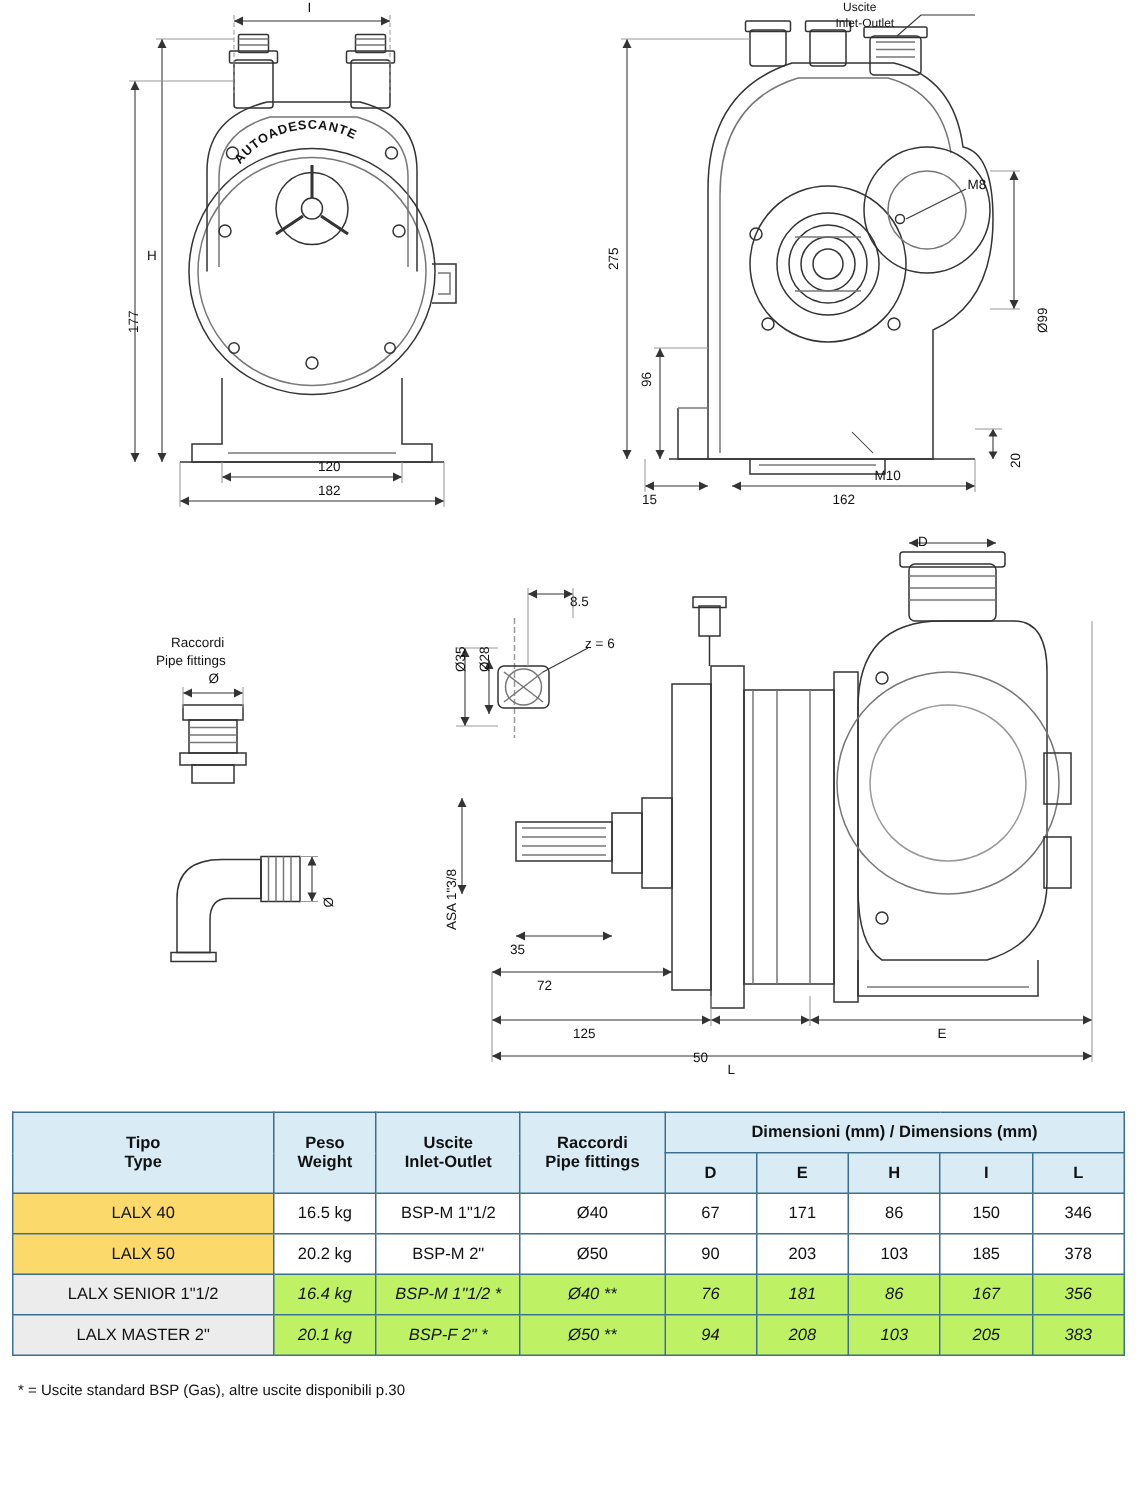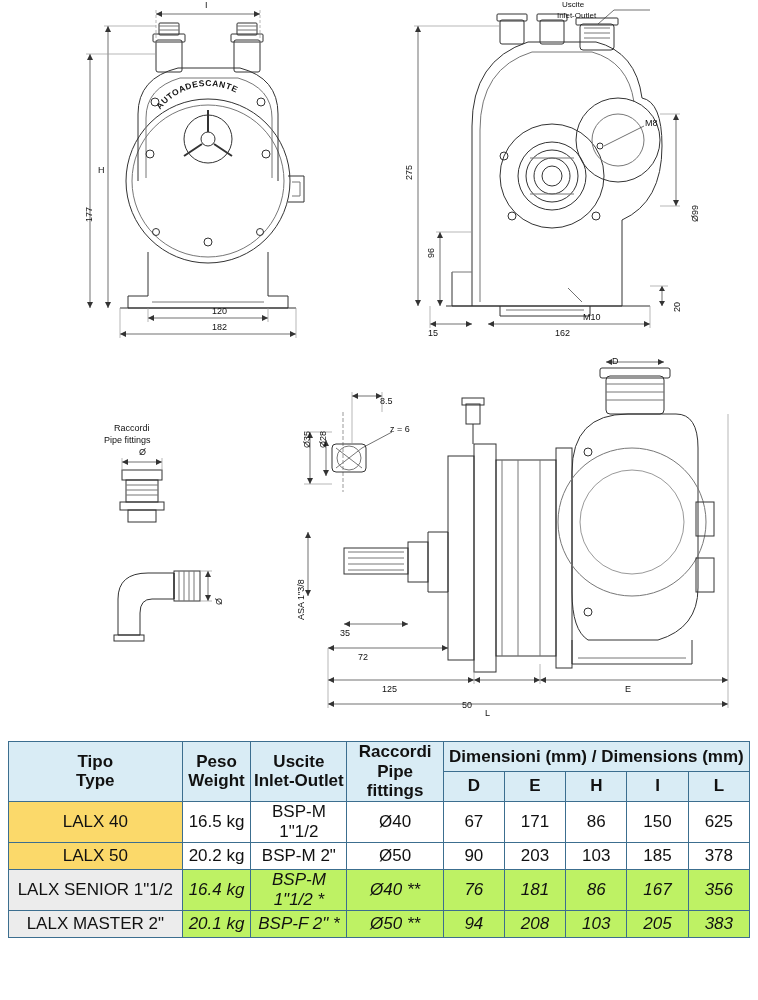--- a/index.html
+++ b/index.html
@@ -15,21 +15,21 @@
 
   
   .dwg{position:absolute;}
   svg{display:block;}
   .lbl{position:absolute;font-size:9px;color:#111;white-space:nowrap;}
   .lbl.sm{font-size:8px;}
   .rot90{transform:rotate(-90deg);transform-origin:0 0;}
 
   
   .tbl-wrap{position:absolute;left:8px;top:741px;width:742px;}
-  table{border-collapse:collapse;width:742px;font-size:17px;}
+  table{border-collapse:collapse;width:742px;font-size:11px;}
   th,td{border:1px solid #3c6e8f;text-align:center;padding:0;height:26px;}
   thead th{background:#d9ecf5;font-weight:bold;color:#111;line-height:1.15;}
   .hdr-tall{height:46px;}
   .row-y td{background:#fbd96a;}
   .row-y td.plain{background:#ffffff;}
   .row-g td{background:#ececec;}
   .row-g td.plain{background:#bef264;font-style:italic;}
   td.typecell{font-weight:normal;}
   .notes{position:absolute;left:12px;top:921px;font-size:10px;line-height:1.45;color:#111;}
   .notes div{white-space:nowrap;}
@@ -382,21 +382,21 @@
       <tbody>
         <tr class="row-y">
           <td class="typecell">LALX 40</td>
           <td class="plain">16.5 kg</td>
           <td class="plain">BSP-M 1"1/2</td>
           <td class="plain">Ø40</td>
           <td class="plain">67</td>
           <td class="plain">171</td>
           <td class="plain">86</td>
           <td class="plain">150</td>
-          <td class="plain">625</td>
+          <td class="plain">346</td>
         </tr>
         <tr class="row-y">
           <td class="typecell">LALX 50</td>
           <td class="plain">20.2 kg</td>
           <td class="plain">BSP-M 2"</td>
           <td class="plain">Ø50</td>
           <td class="plain">90</td>
           <td class="plain">203</td>
           <td class="plain">103</td>
           <td class="plain">185</td>
@@ -422,15 +422,16 @@
           <td class="plain">208</td>
           <td class="plain">103</td>
           <td class="plain">205</td>
           <td class="plain">383</td>
         </tr>
       </tbody>
     </table>
   </div>
 
   <div class="notes">
+    <div>* = Uscite standard BSP (Gas), altre uscite disponibili p.30</div>
   </div>
 
 </div>
 
 </body></html>

